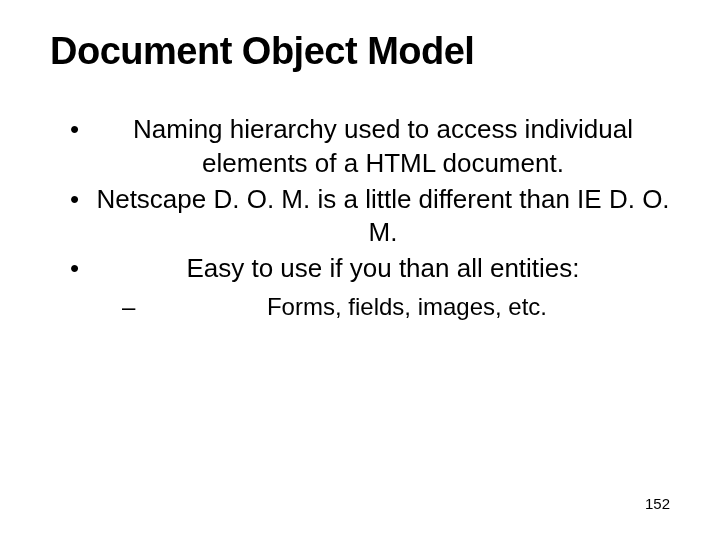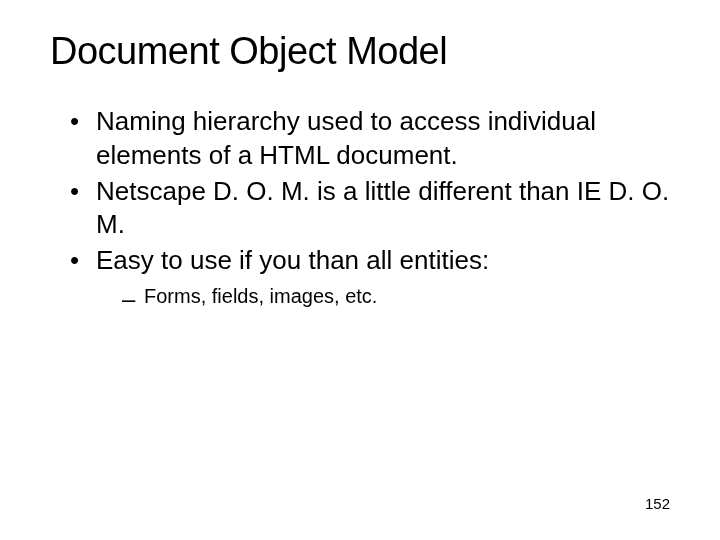--- a/index.html
+++ b/index.html
@@ -11,49 +11,50 @@
       width: 720px;
       height: 540px;
       background: #ffffff;
       font-family: Arial, Helvetica, sans-serif;
       color: #000000;
       position: relative;
       padding: 30px 50px 20px 50px;
     }
     .title {
       font-size: 38px;
-      font-weight: normal;
-      margin-bottom: 32px;
+      font-weight: bold;
+      margin-bottom: 40px;
       letter-spacing: -0.5px;
     }
     .bullet-list {
       list-style: none;
       padding-left: 20px;
     }
     .bullet-list > li {
       font-size: 26px;
       line-height: 1.3;
       margin-bottom: 2px;
       position: relative;
       padding-left: 26px;
+      text-align: center;
     }
     .bullet-list > li::before {
       content: "•";
       position: absolute;
       left: 0;
       top: 0;
       font-size: 26px;
     }
     .sub-list {
       list-style: none;
       padding-left: 26px;
       margin-top: 4px;
     }
     .sub-list > li {
-      font-size: 20px;
+      font-size: 24px;
       line-height: 1.4;
       position: relative;
       padding-left: 22px;
     }
     .sub-list > li::before {
       content: "–";
       position: absolute;
       left: 0;
       top: 0;
       font-size: 24px;

